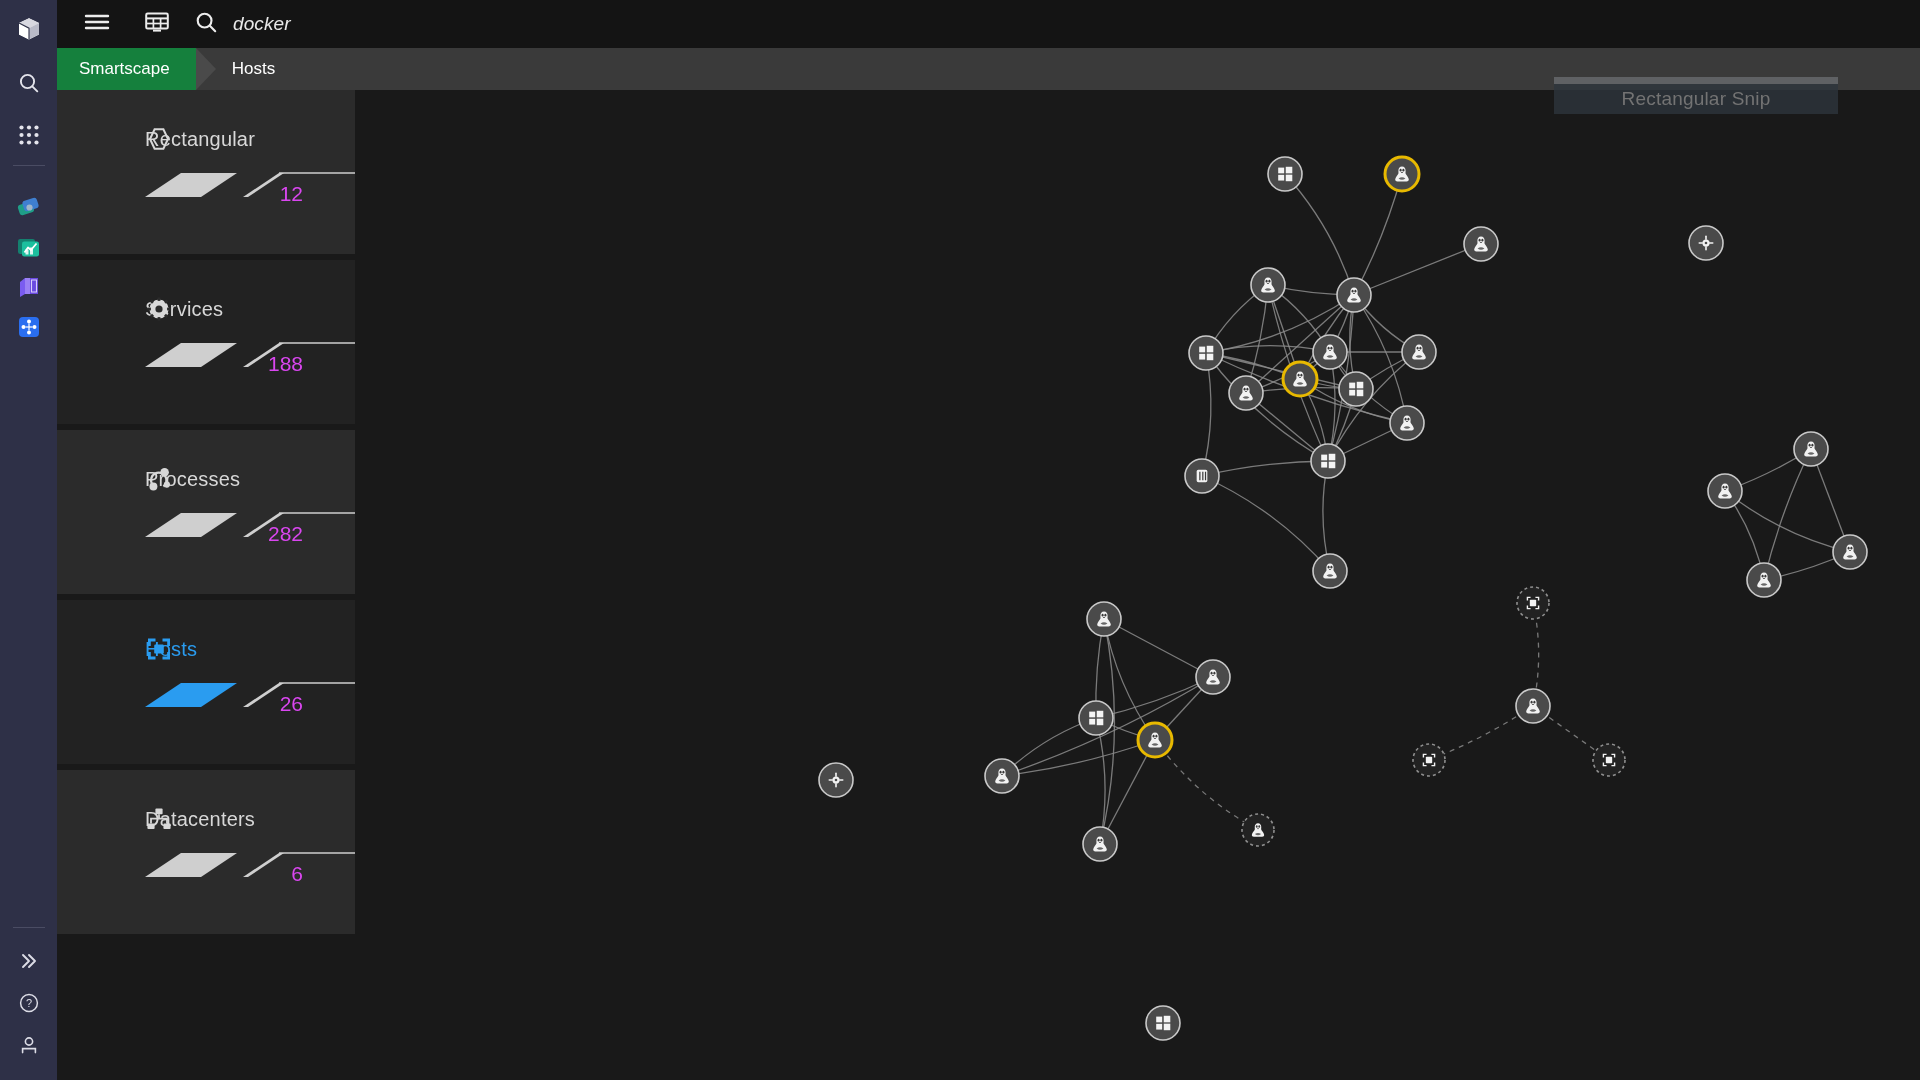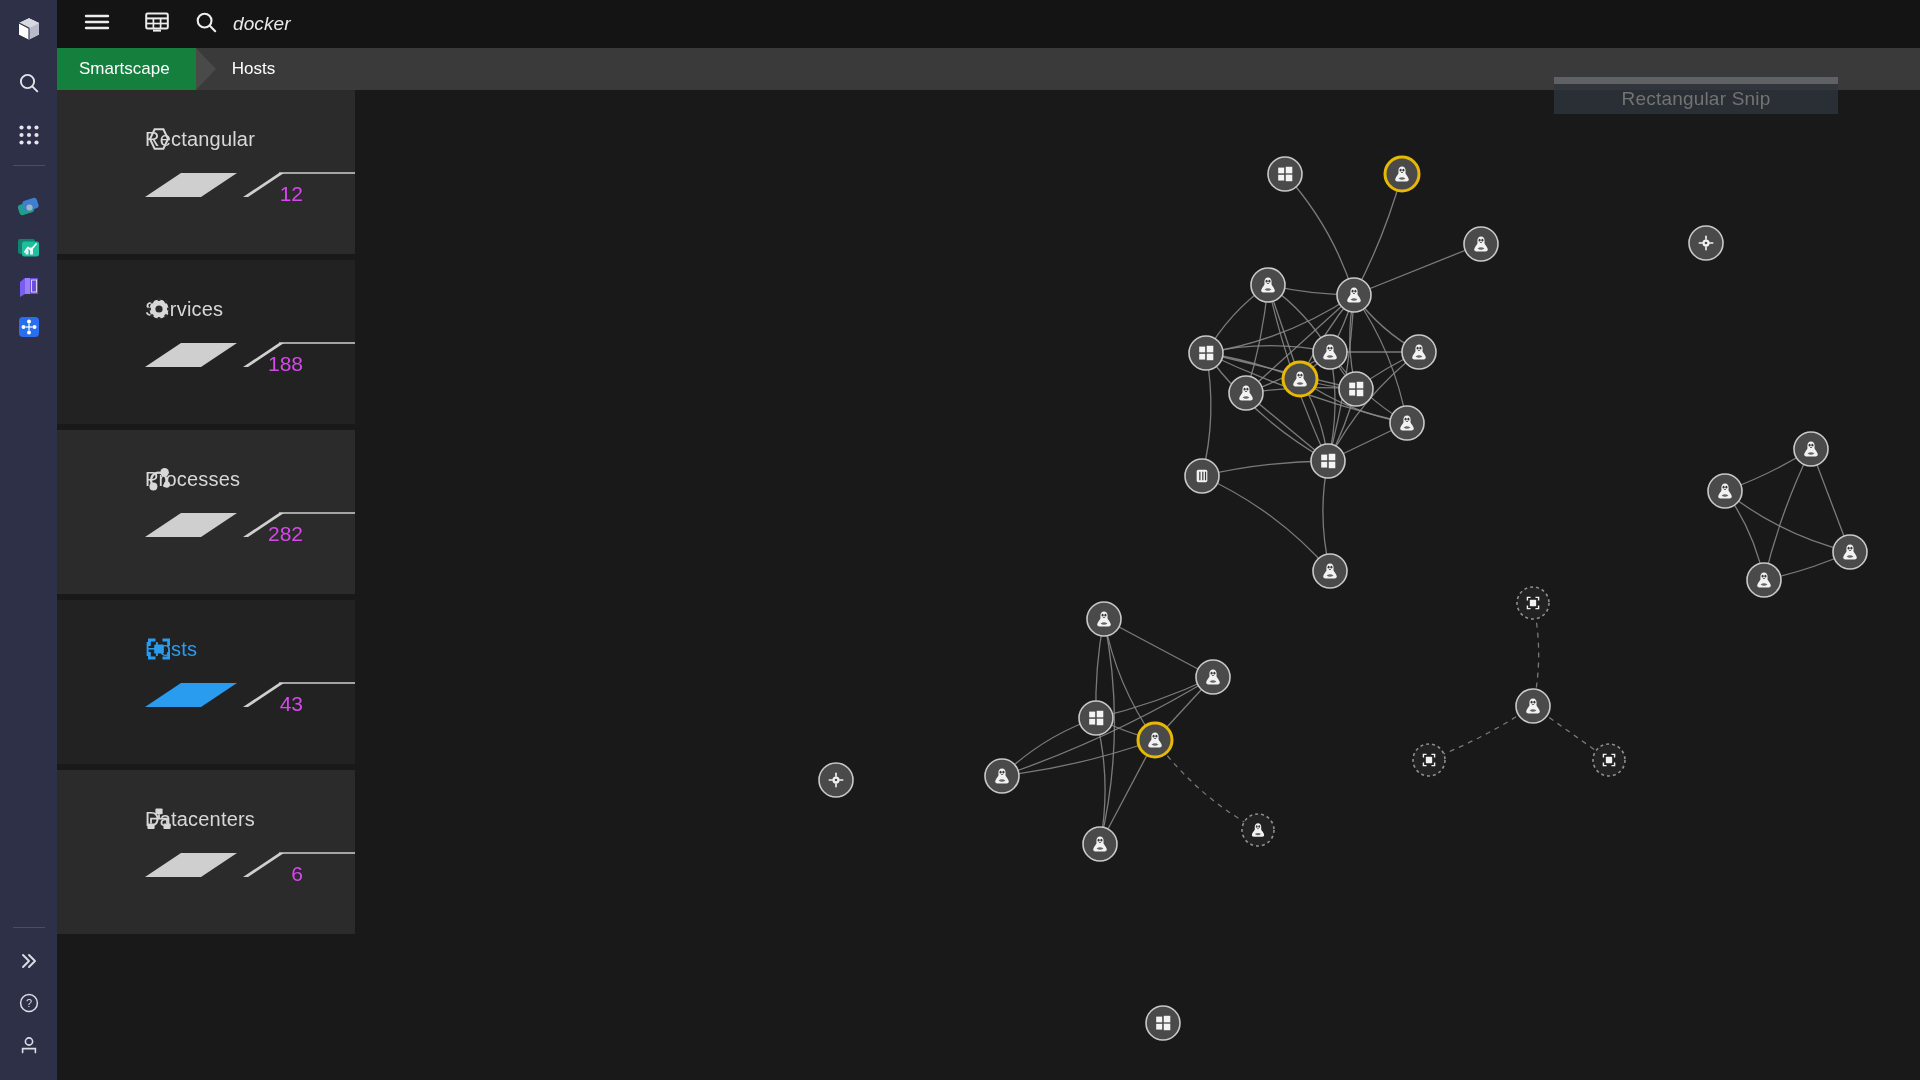--- a/index.html
+++ b/index.html
@@ -387,21 +387,21 @@
         </svg>
       </span>
       <div class="panel-head">
         <span class="panel-label">Hosts</span>
       </div>
       <svg class="panel-bar" viewBox="0 0 298 34" preserveAspectRatio="none">
         <path d="M88 31 L124 7 L180 7 L144 31 Z" fill="#2a9cf0"></path>
         <path d="M186 31 L222 7 L227 7 L191 31 Z" fill="#cfcfcf"></path>
         <line x1="222" y1="7" x2="298" y2="7" stroke="#cfcfcf" stroke-width="1.4"></line>
       </svg>
-      <span class="panel-count">43</span>
+      <span class="panel-count">26</span>
     </div>
     <div class="panel alt">
       <span class="panel-icon">
         <svg width="28" height="26" viewBox="0 0 28 26">
           <g fill="#d8d8d8">
             <rect x="10.4" y="2.6" width="7.2" height="5.6" rx="1"></rect>
             <rect x="2.4" y="17.4" width="7.2" height="5.6" rx="1"></rect>
             <rect x="18.4" y="17.4" width="7.2" height="5.6" rx="1"></rect>
           </g>
           <g stroke="#d8d8d8" stroke-width="1.8" fill="none">

